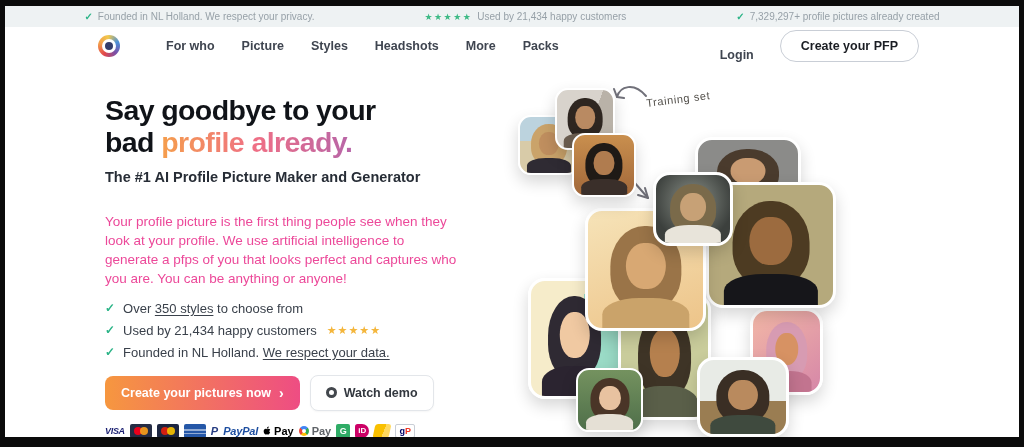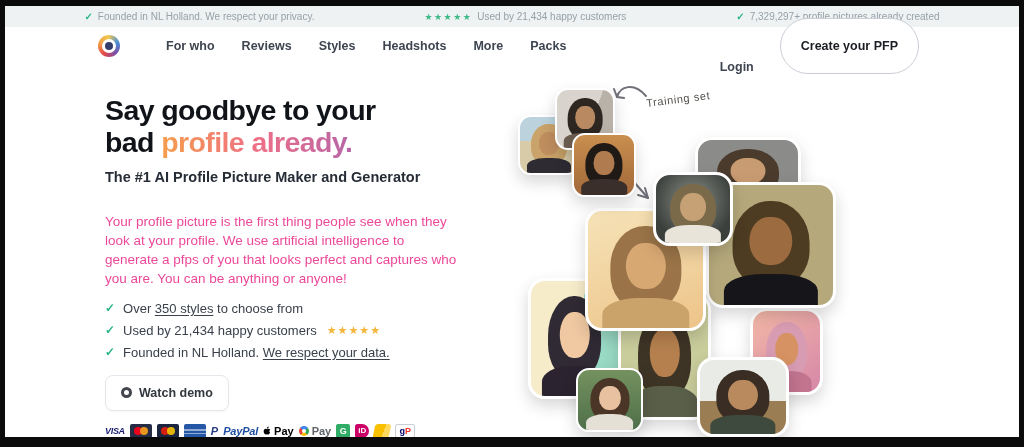--- a/index.html
+++ b/index.html
@@ -16,21 +16,21 @@
   
   .nav { height:38px; display:flex; align-items:center; padding:0 100px 0 93px; }
   .logo-icon { width:22px; height:22px; border-radius:50%; background:conic-gradient(from 210deg,#e2474b,#f2994a,#f2c94c,#4a90d9,#7b4fa6,#e2474b); position:relative; flex:0 0 auto; }
   .logo-icon::before { content:""; position:absolute; left:4px; top:4px; width:14px; height:14px; border-radius:50%; background:#fff; }
   .logo-icon::after { content:""; position:absolute; left:7px; top:7px; width:8px; height:8px; border-radius:50%; background:#343d6b; }
   .brand { font-size:15px; font-weight:800; color:#16181d; margin-left:8px; letter-spacing:-0.2px; }
   .menu { display:flex; gap:27px; margin-left:46px; }
   .menu span { font-size:12.5px; font-weight:600; color:#3f4550; cursor:pointer;text-align:center; }
   .nav-right { margin-left:auto; display:flex; align-items:flex-end; gap:26px; }
   .login { font-size:12.5px; font-weight:600; color:#3f4550; cursor:pointer; }
-  .pfp-btn { font-size:12.5px; font-weight:700; color:#1a1d23; background:#fff; border:1.5px solid #c9ced6; border-radius:999px; padding:20px 20px; cursor:pointer; }
+  .pfp-btn { font-size:12.5px; font-weight:700; color:#1a1d23; background:#fff; border:1.5px solid #c9ced6; border-radius:999px; padding:8px 20px; cursor:pointer; }
 
   
   .hero-left { position:absolute; left:100px; top:77px; width:356px; }
   .promo { display:inline-block; background:#f0f4f5; border-radius:8px; padding:6px 12px; font-size:11px; font-weight:700; }
   .promo .hl { background:linear-gradient(90deg,#e85d8a,#c76ea6,#1fb0a0); -webkit-background-clip:text; background-clip:text; color:transparent; }
   .promo .rest { color:#3c434d; font-weight:600; }
   h1 { margin-top:11px; font-size:28.5px; line-height:1.14; font-weight:800; color:#101318; letter-spacing:-0.6px; }
   h1 .grad { background:linear-gradient(90deg,#f59e4c,#ef6f86,#b765a8); -webkit-background-clip:text; background-clip:text; color:transparent; }
   .subtitle { margin-top:10px; font-size:14.5px; font-weight:700; color:#272d36; }
   .desc { margin-top:27px; font-size:13.5px; line-height:1.42; color:#ec4899; }
@@ -100,21 +100,21 @@
     <div class="titem">
       <span class="check">✓</span>
       <span>7,329,297+ profile pictures already created</span>
     </div>
   </div>
 
   <div class="nav">
     <span class="logo-icon"></span>
     <div class="menu">
       <span>For who</span>
-      <span>Reviews</span>
+      <span>Picture</span>
       <span>Styles</span>
       <span>Headshots</span>
       <span>More</span>
       <span>Packs</span>
     </div>
     <div class="nav-right">
       <span class="login">Login</span>
       <button class="pfp-btn">Create your PFP</button>
     </div>
   </div>
@@ -137,20 +137,24 @@
         <span>Used by 21,434 happy customers</span>
         <span class="stars-gold">★★★★★</span>
       </div>
       <div class="crow">
         <span class="check">✓</span>
         <span><span>Founded in NL Holland. </span><u>We respect your data.</u></span>
       </div>
     </div>
 
     <div class="cta-row">
+      <button class="cta-main">
+        <span>Create your pictures now</span>
+        <span class="chev">›</span>
+      </button>
       <button class="cta-demo">
         <span class="play-dot"></span>
         <span>Watch demo</span>
       </button>
     </div>
 
     <div class="pay-row">
       <span class="pay p-visa">VISA</span>
       <span class="pay p-card p-mc"></span>
       <span class="pay p-card p-ms"></span>

